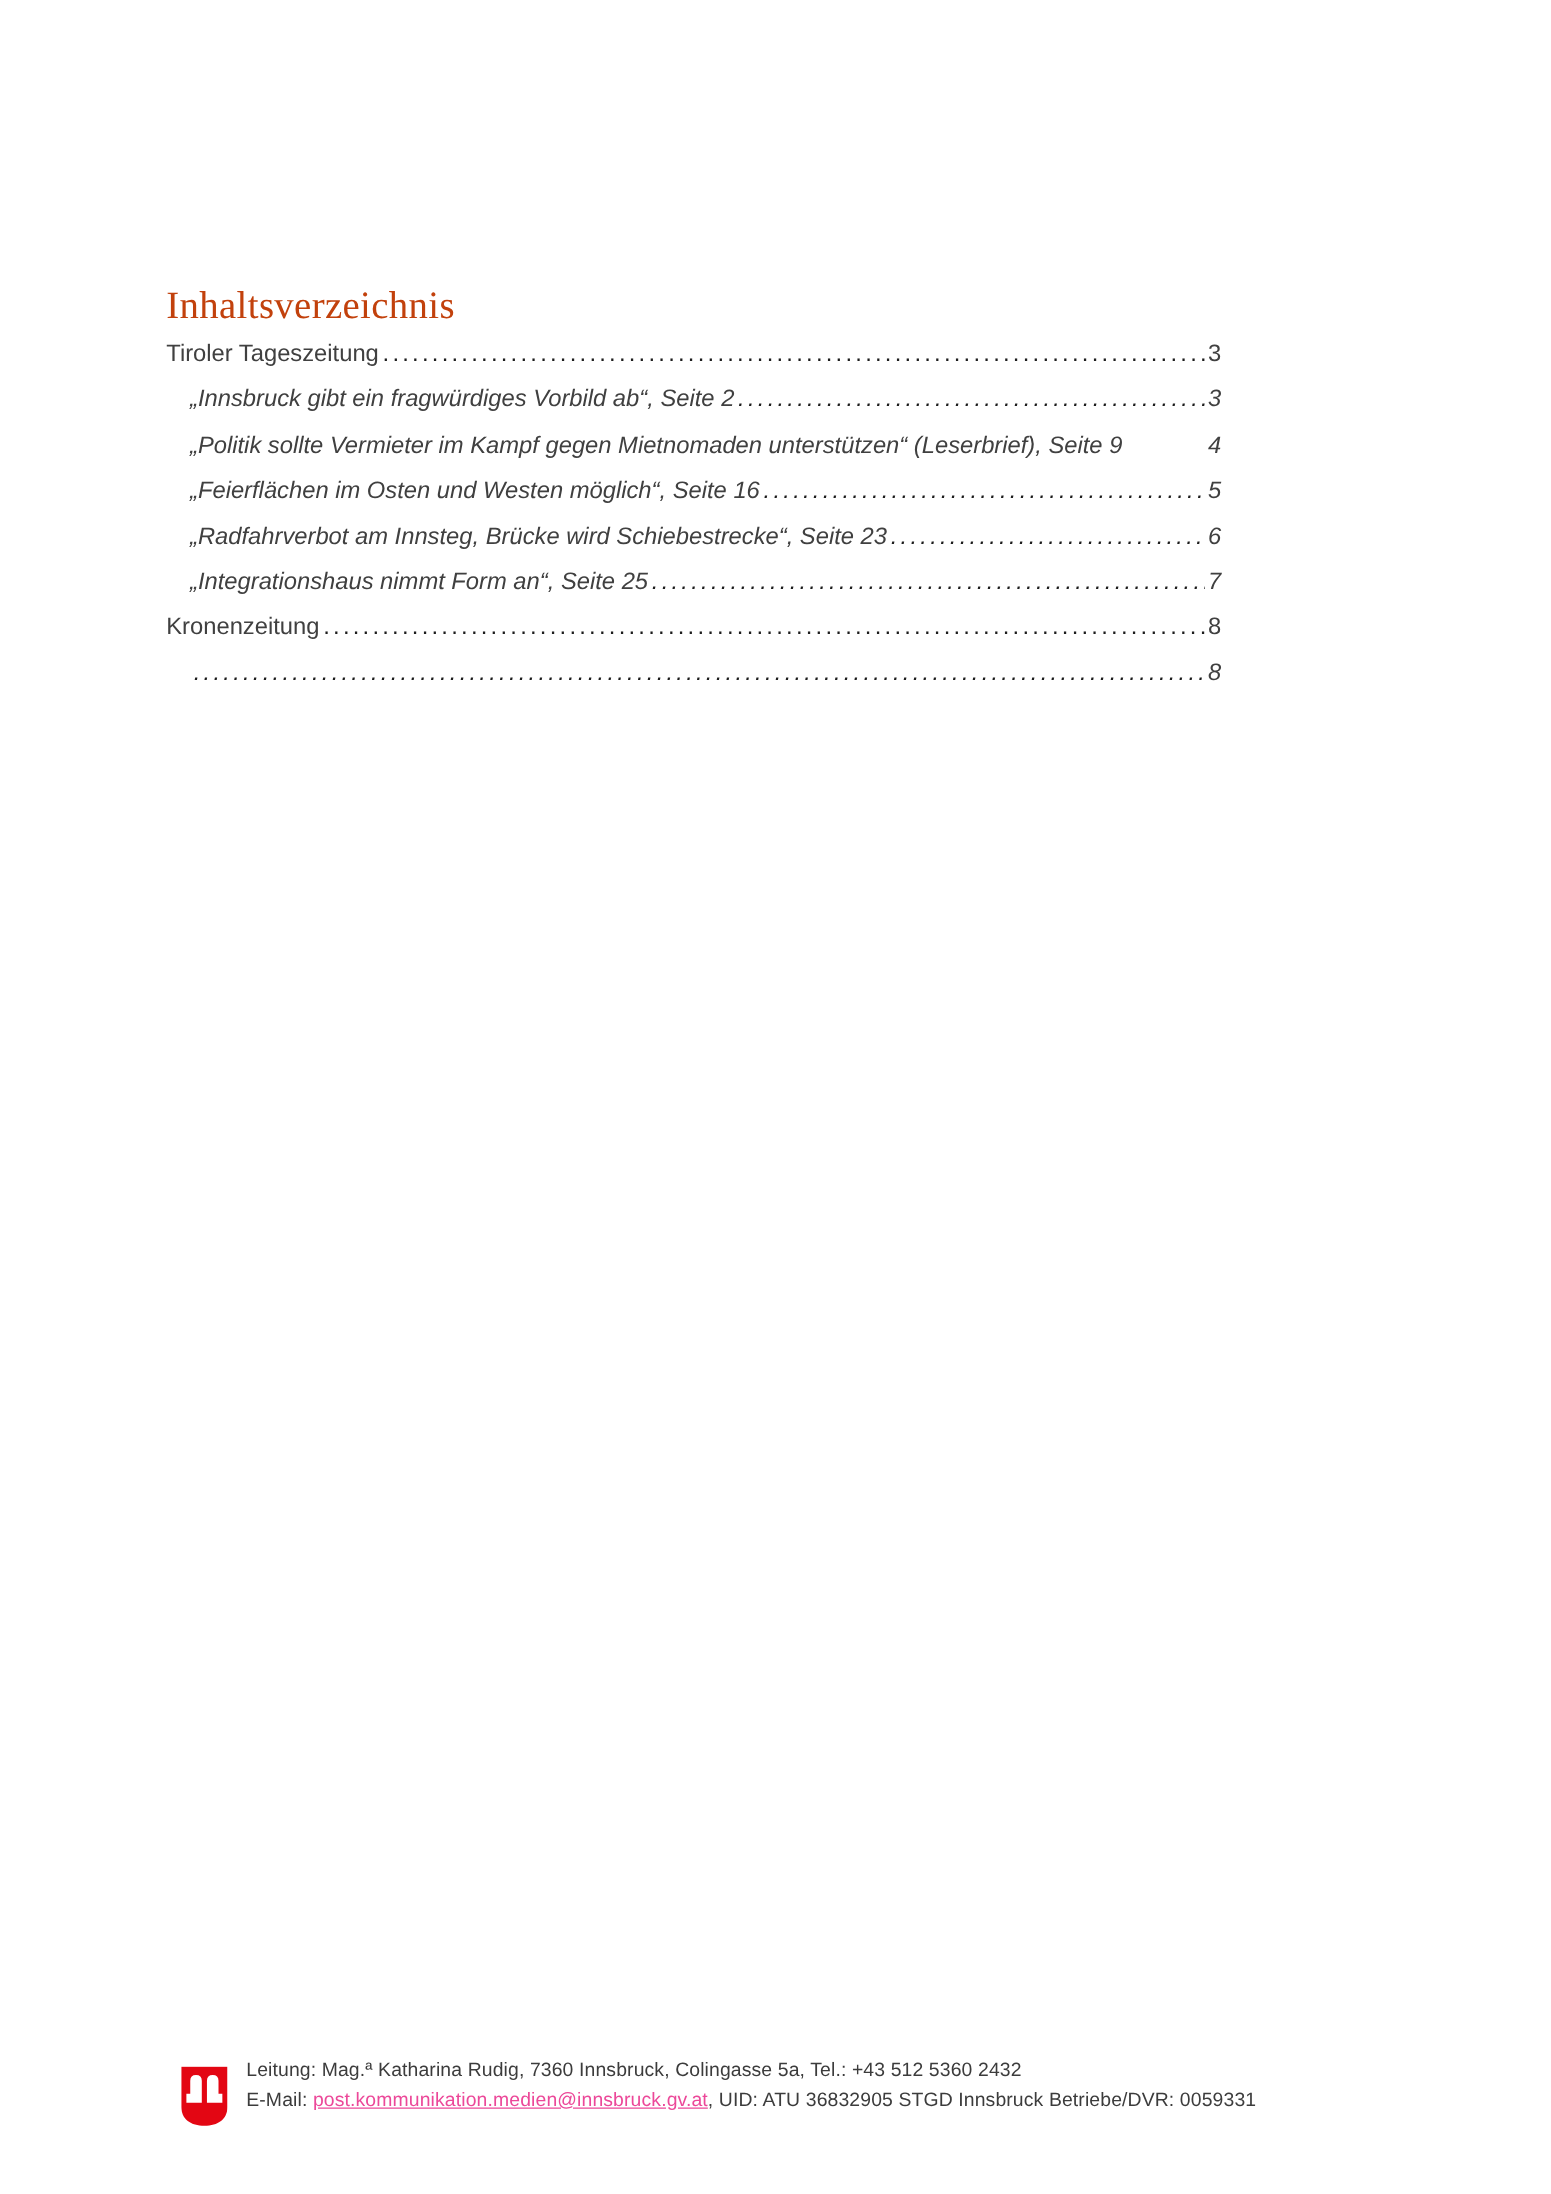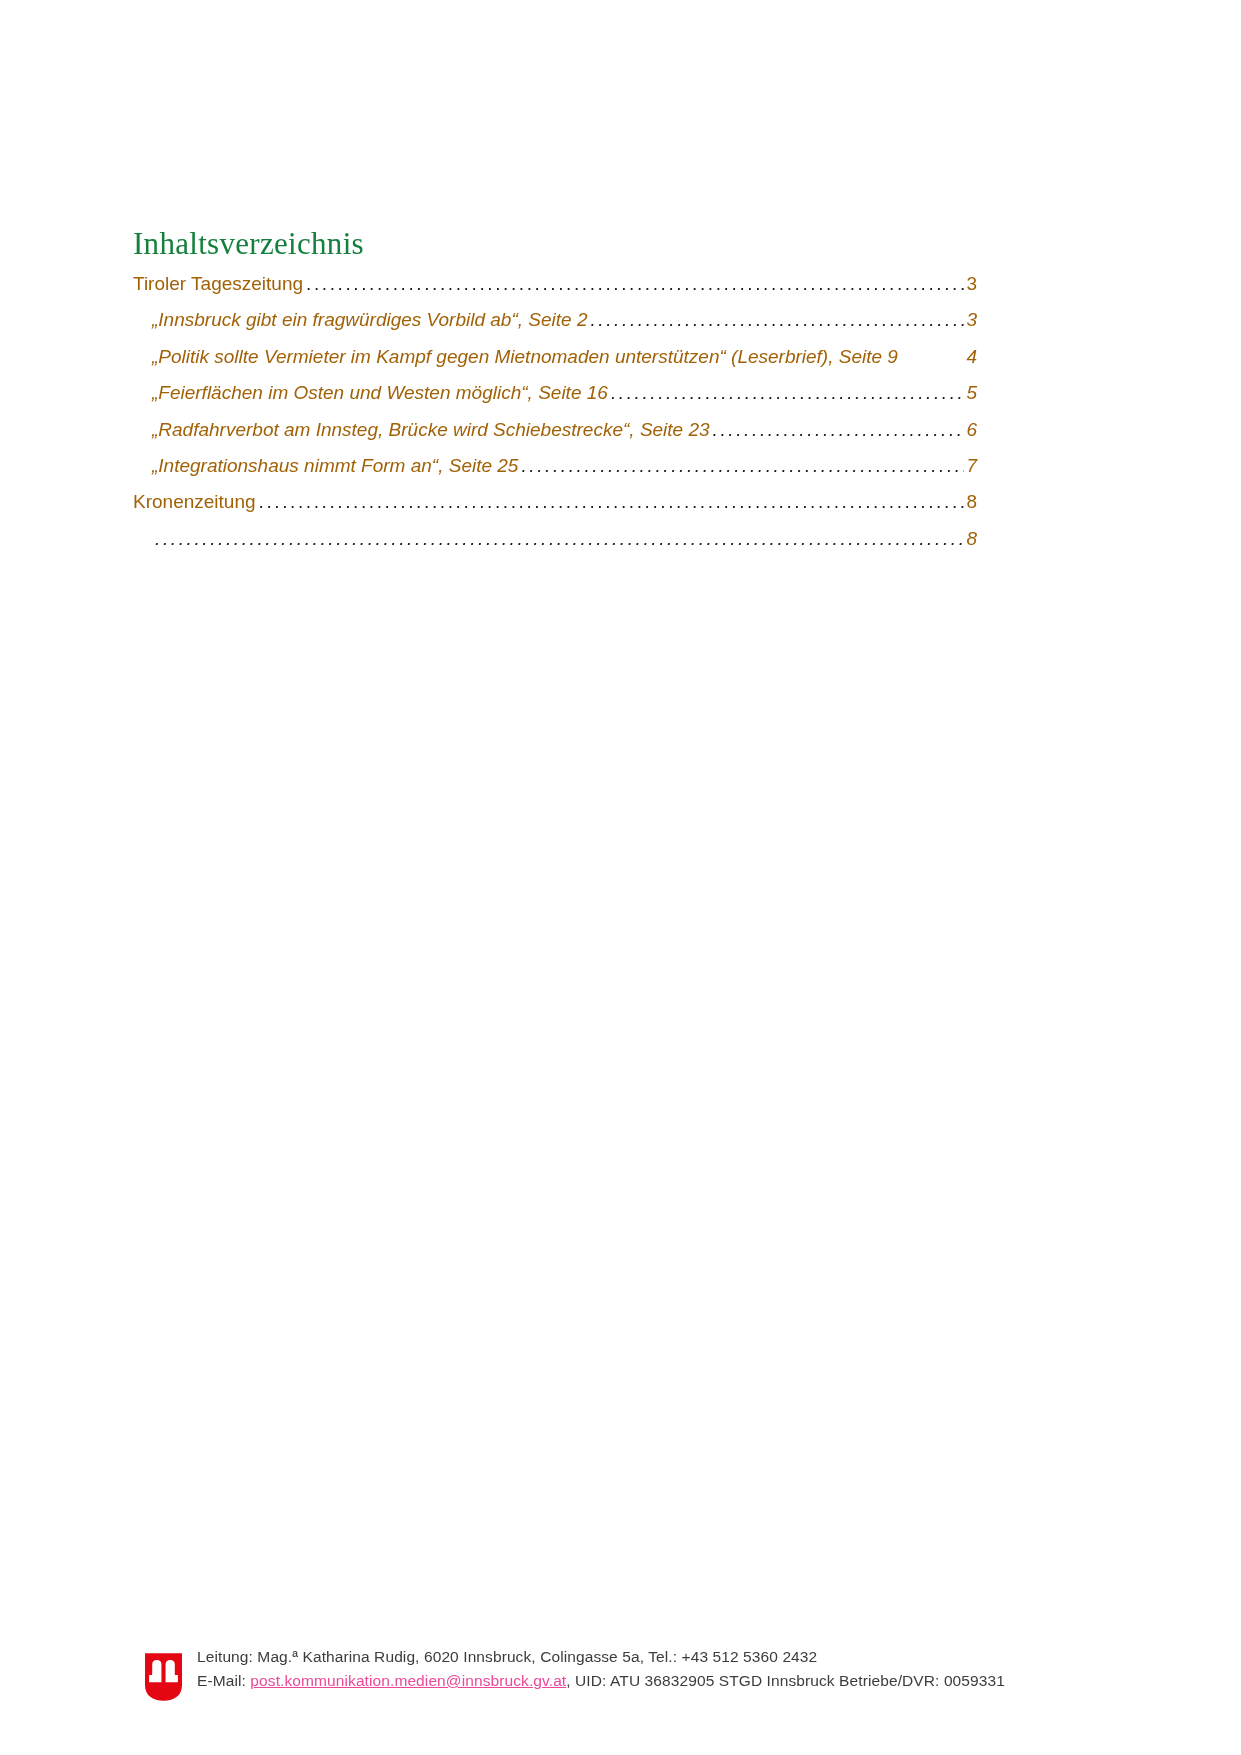--- a/index.html
+++ b/index.html
@@ -12,38 +12,38 @@
     color: #1c1c1c;
   }
 
   
   .doc-title {
     position: absolute;
     left: 133px; top: 205px;
     font-family: "Liberation Serif", "DejaVu Serif", serif;
     font-size: 31px;
     font-weight: 400;
-    color: #15803d;
+    color: #c2410c;
     letter-spacing: 0.3px;
   }
 
   
   .toc {
     position: absolute;
     left: 133px; top: 266px;
     width: 844px;
   }
   .toc-row {
     display: flex;
     align-items: center;
     height: 36.4px;
     line-height: 36.4px;
     font-size: 19px;
     white-space: nowrap;
-    color: #a16207;
+    color: #404040;
   }
   .toc-row.level-2 { padding-left: 19px; font-style: italic; }
   .toc-label { flex: 0 0 auto; }
   .toc-leader {
     flex: 1 1 auto;
     min-width: 0;
     overflow: hidden;
     padding-left: 3px;
     padding-right: 4px;
   }
@@ -127,16 +127,16 @@
     </div>
   </div>
 
 <div class="footer">
   <svg class="footer-logo" viewBox="0 0 36 46" xmlns="http://www.w3.org/2000/svg" aria-hidden="true">
     <path id="logo-shield" fill="#e30613" d="M0 0 H36 V31 C36 41 28.5 46 18 46 C7.5 46 0 41 0 31 Z"></path>
     <path fill="#ffffff" d="M4 28 L4 21 L7 21 L7 11 Q7 6.5 11.5 6.5 Q16 6.5 16 11 L16 28 Z"></path>
     <path fill="#ffffff" d="M32 28 L32 21 L29 21 L29 11 Q29 6.5 24.5 6.5 Q20 6.5 20 11 L20 28 Z"></path>
   </svg>
   <div class="footer-text">
-    <div>Leitung: Mag.ª Katharina Rudig, 6020 Innsbruck, Colingasse 5a, Tel.: +43 512 5360 2432</div>
+    <div>Leitung: Mag.ª Katharina Rudig, 7360 Innsbruck, Colingasse 5a, Tel.: +43 512 5360 2432</div>
     <div><span>E-Mail: </span><a class="email">post.kommunikation.medien@innsbruck.gv.at</a><span>, UID: ATU 36832905 STGD Innsbruck Betriebe/DVR: 0059331</span></div>
   </div>
 </div>
 
 </body></html>

